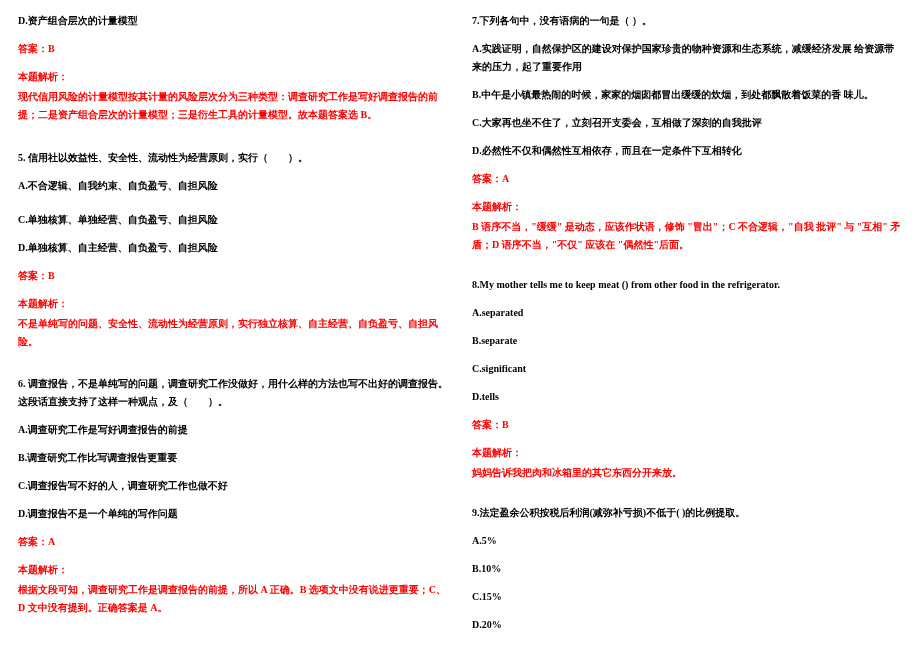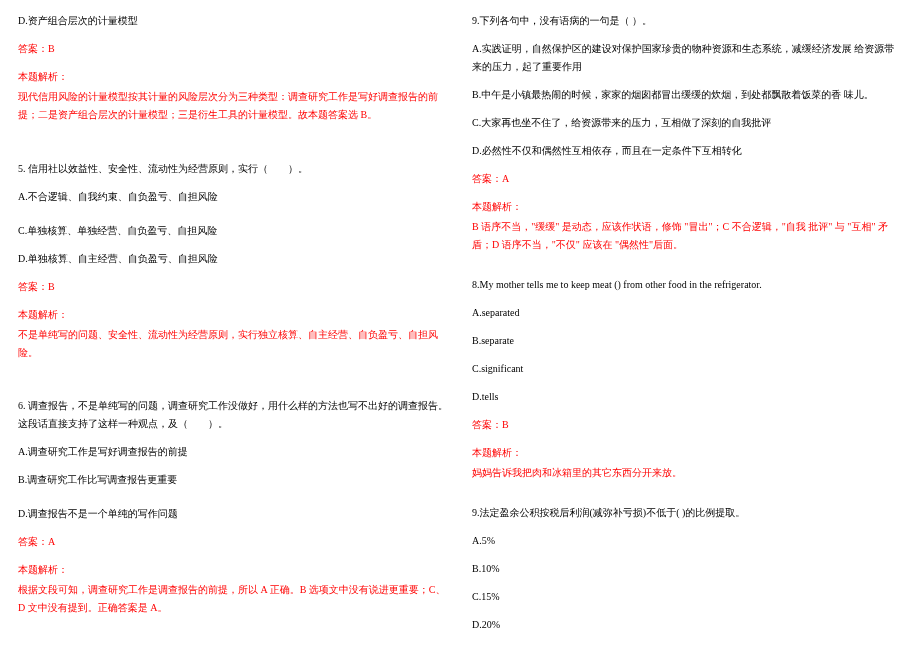--- a/index.html
+++ b/index.html
@@ -18,20 +18,21 @@
       display: flex;
       gap: 24px;
     }
     .column {
       flex: 1;
       display: flex;
       flex-direction: column;
     }
     .block {
       margin-bottom: 18px;
+      font-weight: bold;
     }
     .line {
       color: #000;
       margin-bottom: 4px;
     }
     .answer {
       color: #ff0000;
       margin-bottom: 4px;
     }
     .exp-title {
@@ -79,41 +80,42 @@
 
   <div class="gap-md"></div>
 
   <div class="block">
     <div class="line">6. 调查报告，不是单纯写的问题，调查研究工作没做好，用什么样的方法也写不出好的调查报告。这段话直接支持了这样一种观点，及（　　）。</div>
     <div class="gap-sm"></div>
     <div class="line">A.调查研究工作是写好调查报告的前提</div>
     <div class="gap-sm"></div>
     <div class="line">B.调查研究工作比写调查报告更重要</div>
     <div class="gap-sm"></div>
+    <div class="line">C.调查报告写不好的人，调查研究工作也做不好</div>
     <div class="gap-sm"></div>
     <div class="line">D.调查报告不是一个单纯的写作问题</div>
     <div class="gap-sm"></div>
     <div class="answer">答案：A</div>
     <div class="gap-sm"></div>
     <div class="exp-title">本题解析：</div>
     <div class="exp-body">根据文段可知，调查研究工作是调查报告的前提，所以 A 正确。B 选项文中没有说进更重要；C、D 文中没有提到。正确答案是 A。</div>
   </div>
 
 </div>
 
 <div class="column">
 
   <div class="block">
-    <div class="line">9.下列各句中，没有语病的一句是（ ）。</div>
+    <div class="line">7.下列各句中，没有语病的一句是（ ）。</div>
     <div class="gap-sm"></div>
     <div class="line">A.实践证明，自然保护区的建设对保护国家珍贵的物种资源和生态系统，减缓经济发展  给资源带来的压力，起了重要作用</div>
     <div class="gap-sm"></div>
     <div class="line">B.中午是小镇最热闹的时候，家家的烟囱都冒出缓缓的炊烟，到处都飘散着饭菜的香  味儿。</div>
     <div class="gap-sm"></div>
-    <div class="line">C.大家再也坐不住了，给资源带来的压力，互相做了深刻的自我批评</div>
+    <div class="line">C.大家再也坐不住了，立刻召开支委会，互相做了深刻的自我批评</div>
     <div class="gap-sm"></div>
     <div class="line">D.必然性不仅和偶然性互相依存，而且在一定条件下互相转化</div>
     <div class="gap-sm"></div>
     <div class="answer">答案：A</div>
     <div class="gap-sm"></div>
     <div class="exp-title">本题解析：</div>
     <div class="exp-body">B 语序不当，"缓缓" 是动态，应该作状语，修饰 "冒出"；C 不合逻辑，"自我  批评" 与 "互相" 矛盾；D 语序不当，"不仅" 应该在 "偶然性"后面。</div>
   </div>
 
   <div class="gap-md"></div>

